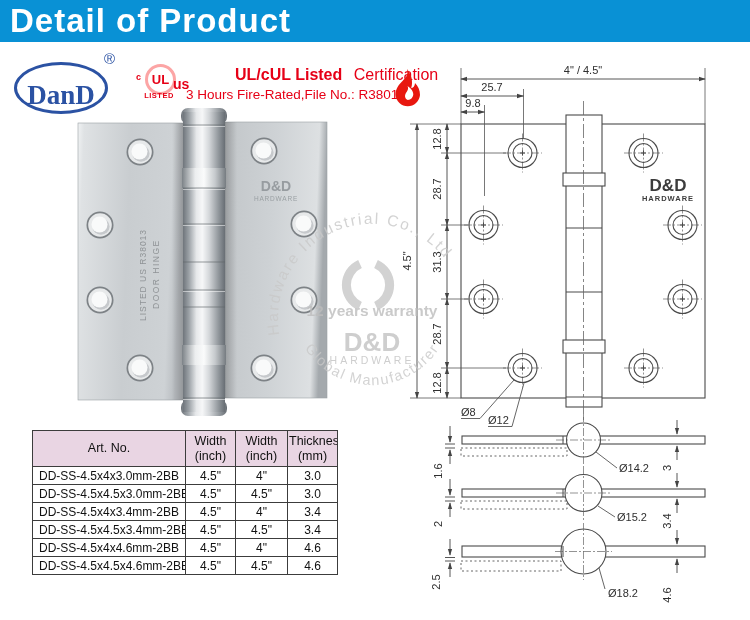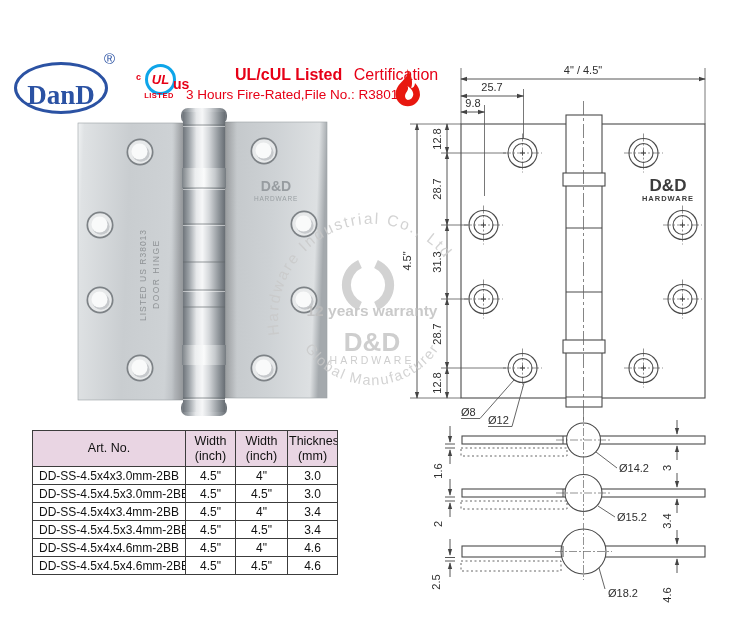--- a/index.html
+++ b/index.html
@@ -9,22 +9,22 @@
   .titlebar{position:absolute;left:0;top:0;width:750px;height:42px;background:#0991d5;}
   .titlebar .title{color:#fff;font-size:33px;font-weight:bold;letter-spacing:1px;
                    line-height:41px;padding-left:10px;display:block;}
   
   .dand{position:absolute;left:14px;top:62px;width:88px;height:46px;border:3px solid #2b52a3;
         border-radius:50%;display:flex;align-items:flex-end;justify-content:center;}
   .dand .dtxt{color:#2b52a3;font-family:"Liberation Serif",serif;font-weight:bold;font-size:27px;}
   .regmark{position:absolute;left:104px;top:50px;color:#2b52a3;font-size:15px;}
   
   .ulbadge{position:absolute;left:133px;top:64px;width:56px;height:44px;color:#e60016;}
-  .ulbadge .circ{position:absolute;left:12px;top:0;width:25px;height:25px;border:3px solid #0ea5e9;
-                 border-radius:50%;font-weight:bold;font-style:italic;font-size:13px;text-align:center;line-height:25px;}
+  .ulbadge .circ{position:absolute;left:12px;top:0;width:25px;height:25px;border:3px solid #fca5a5;
+                 border-radius:50%;font-weight:bold;font-size:13px;text-align:center;line-height:25px;}
   .ulbadge .c{position:absolute;left:3px;top:8px;font-size:9px;font-weight:bold;}
   .ulbadge .us{position:absolute;left:40px;top:12px;font-size:14px;font-weight:bold;}
   .ulbadge .listed{position:absolute;left:6px;top:27px;width:40px;text-align:center;font-size:7.5px;
                    font-weight:bold;letter-spacing:.5px;}
   
   .certline1{position:absolute;left:191px;top:66px;color:#e60016;font-size:16px;white-space:nowrap;margin-left:44px;}
   .certline1 .bold{font-weight:bold;}
   .certline1 .reg{margin-left:7px;}
   .certline2{position:absolute;left:186px;top:87px;color:#e60016;font-size:13.5px;white-space:nowrap;}
   .flame{position:absolute;left:392px;top:68px;}
@@ -38,20 +38,23 @@
   .spec th{background:#e9d5e3;font-weight:normal;font-size:12.5px;height:33px;line-height:1.15;text-align:center;}
   .spec td{height:17px;text-align:center;padding:0 2px;}
   .spec td.c0{text-align:left;padding-left:6px;font-size:12px;}
   .spec col.w0{width:153px}.spec col.w1{width:50px}.spec col.w2{width:52px}.spec col.w3{width:50px}
 </style>
 </head>
 <body>
 
 <div class="canvas">
 
+  <header class="titlebar">
+    <span class="title">Detail of Product</span>
+  </header>
 
   <div class="dand">
     <span class="dtxt">DanD</span>
   </div>
   <span class="regmark">®</span>
 
   <div class="ulbadge">
     <span class="c">c</span>
     <span class="circ">UL</span>
     <span class="us">us</span>

